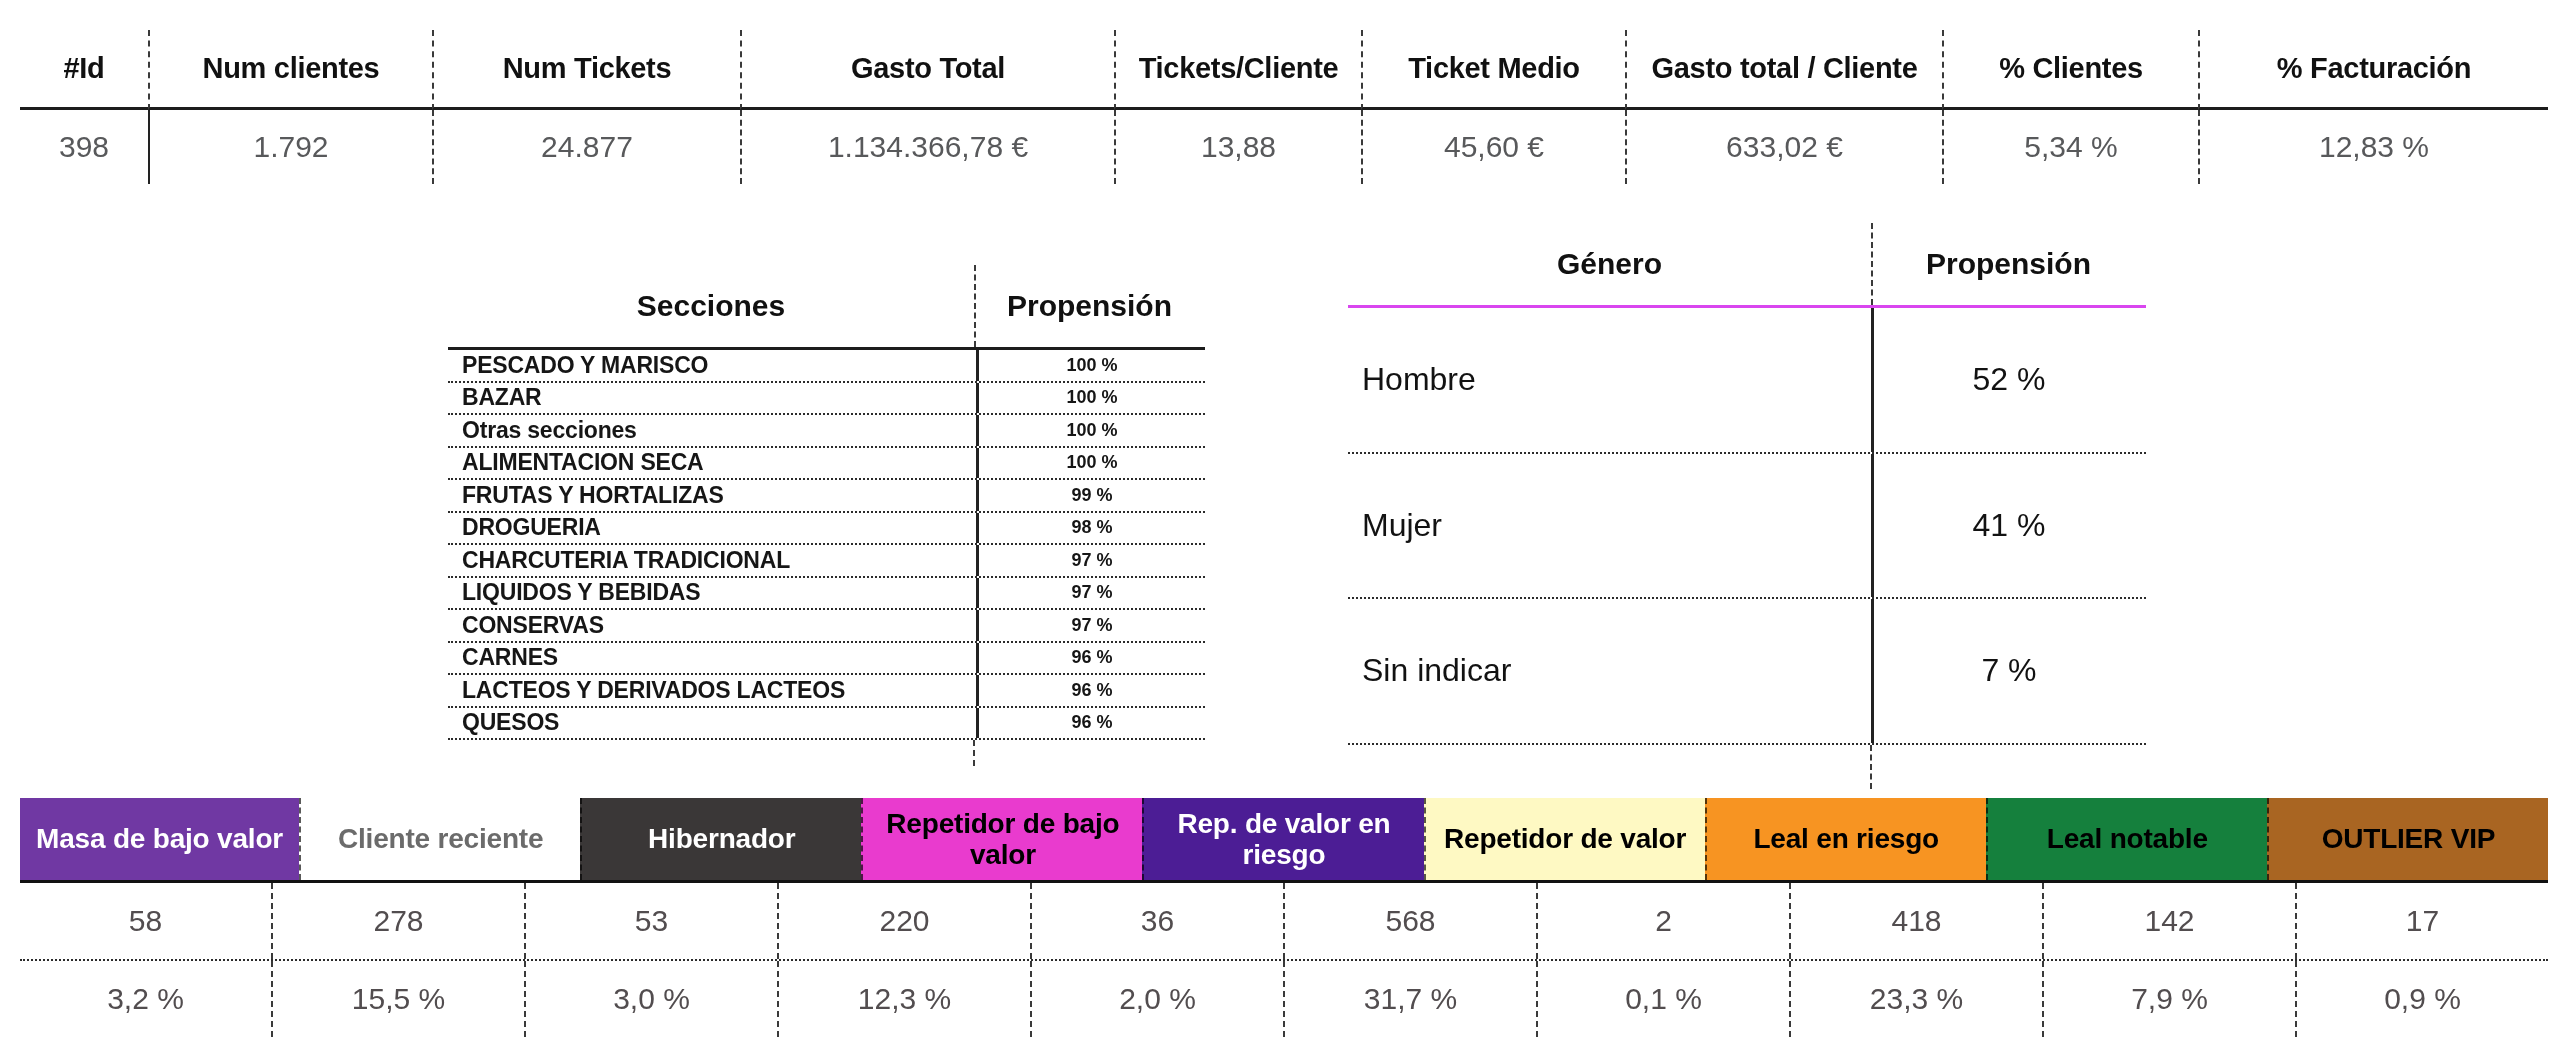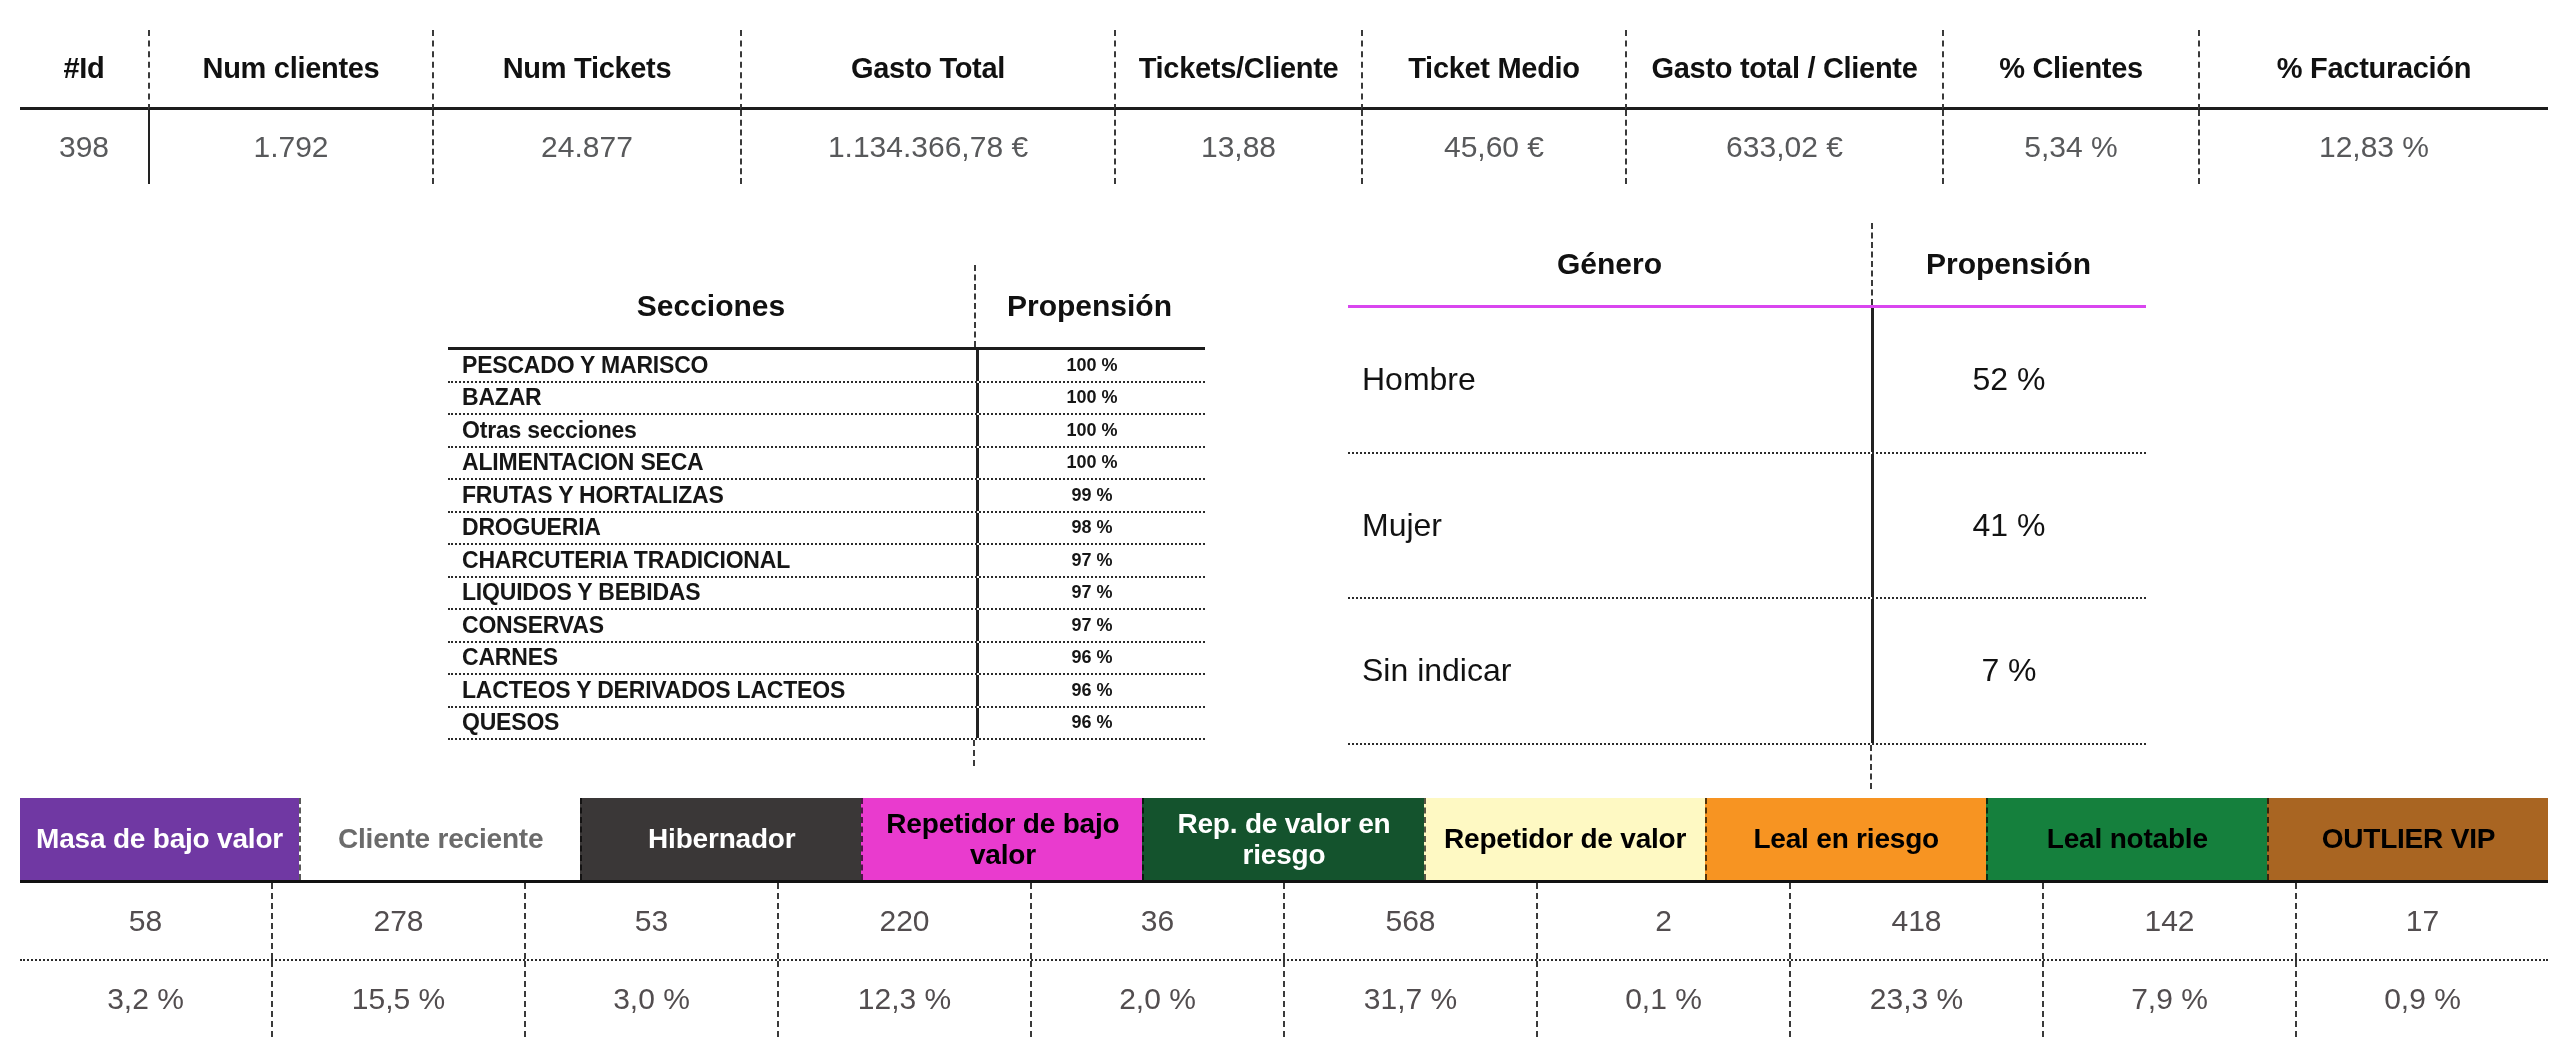--- a/index.html
+++ b/index.html
@@ -204,21 +204,21 @@
       </div>
       <div class="seg-cell" style="background-color: rgb(255, 255, 255);">
         <span style="color: rgb(107, 107, 107);">Cliente reciente</span>
       </div>
       <div class="seg-cell" style="background-color: rgb(58, 55, 55);">
         <span style="color: rgb(255, 255, 255);">Hibernador</span>
       </div>
       <div class="seg-cell" style="background-color: rgb(233, 59, 206);">
         <span style="color: rgb(0, 0, 0);">Repetidor de bajo valor</span>
       </div>
-      <div class="seg-cell" style="background-color: #14532d;">
+      <div class="seg-cell" style="background-color: #4c1d95;">
         <span style="color: rgb(255, 255, 255);">Rep. de valor en riesgo</span>
       </div>
       <div class="seg-cell" style="background-color: #fef9c3;">
         <span style="color: rgb(0, 0, 0);">Repetidor de valor</span>
       </div>
       <div class="seg-cell" style="background-color: rgb(247, 148, 34);">
         <span style="color: rgb(0, 0, 0);">Leal en riesgo</span>
       </div>
       <div class="seg-cell" style="background-color: #15803d;">
         <span style="color: rgb(0, 0, 0);">Leal notable</span>

